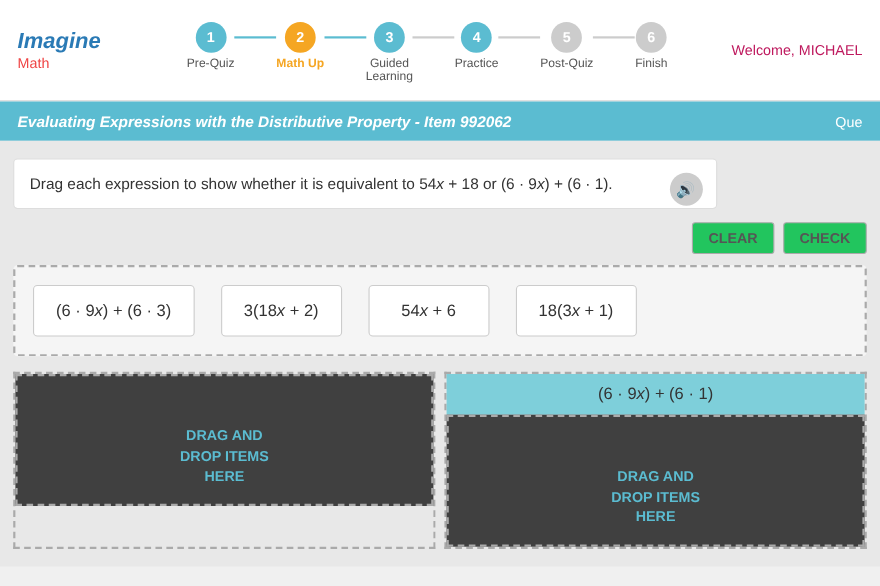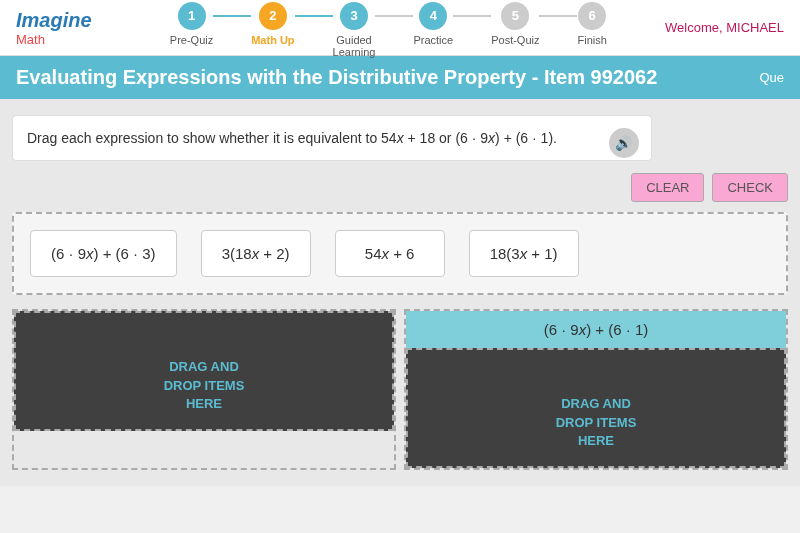--- a/index.html
+++ b/index.html
@@ -8,21 +8,21 @@
       background: #f0f0f0;
       width: 800px;
       height: 533px;
       overflow: hidden;
       position: relative;
     }
 
     
     .header {
       background: #ffffff;
-      height: 56px;
+      height: 92px;
       display: flex;
       align-items: center;
       padding: 0 16px;
       border-bottom: 1px solid #ddd;
       position: relative;
     }
 
     .logo-area {
       display: flex;
       flex-direction: column;
@@ -121,23 +121,24 @@
     
     .title-bar {
       background: #5bbcd1;
       padding: 10px 16px;
       display: flex;
       align-items: center;
       justify-content: space-between;
     }
 
     .title-bar-text {
-      font-size: 20px;
+      font-size: 14px;
       font-weight: bold;
       color: #ffffff;
+      font-style: italic;
     }
 
     .title-bar-right {
       font-size: 13px;
       color: #fff;
     }
 
     
     .main-content {
       background: #e8e8e8;
@@ -177,24 +178,24 @@
     .action-buttons {
       display: flex;
       justify-content: flex-end;
       gap: 8px;
       margin-bottom: 10px;
     }
 
     .btn-clear, .btn-check {
       padding: 6px 14px;
       border: 1px solid #aaa;
-      background: #f9a8d4;
+      background: #22c55e;
       border-radius: 3px;
       font-size: 13px;
-      font-weight: normal;
+      font-weight: bold;
       color: #555;
       cursor: pointer;
     }
 
     
     .drag-source-area {
       background: #f5f5f5;
       border: 2px dashed #aaa;
       border-radius: 4px;
       padding: 16px;

